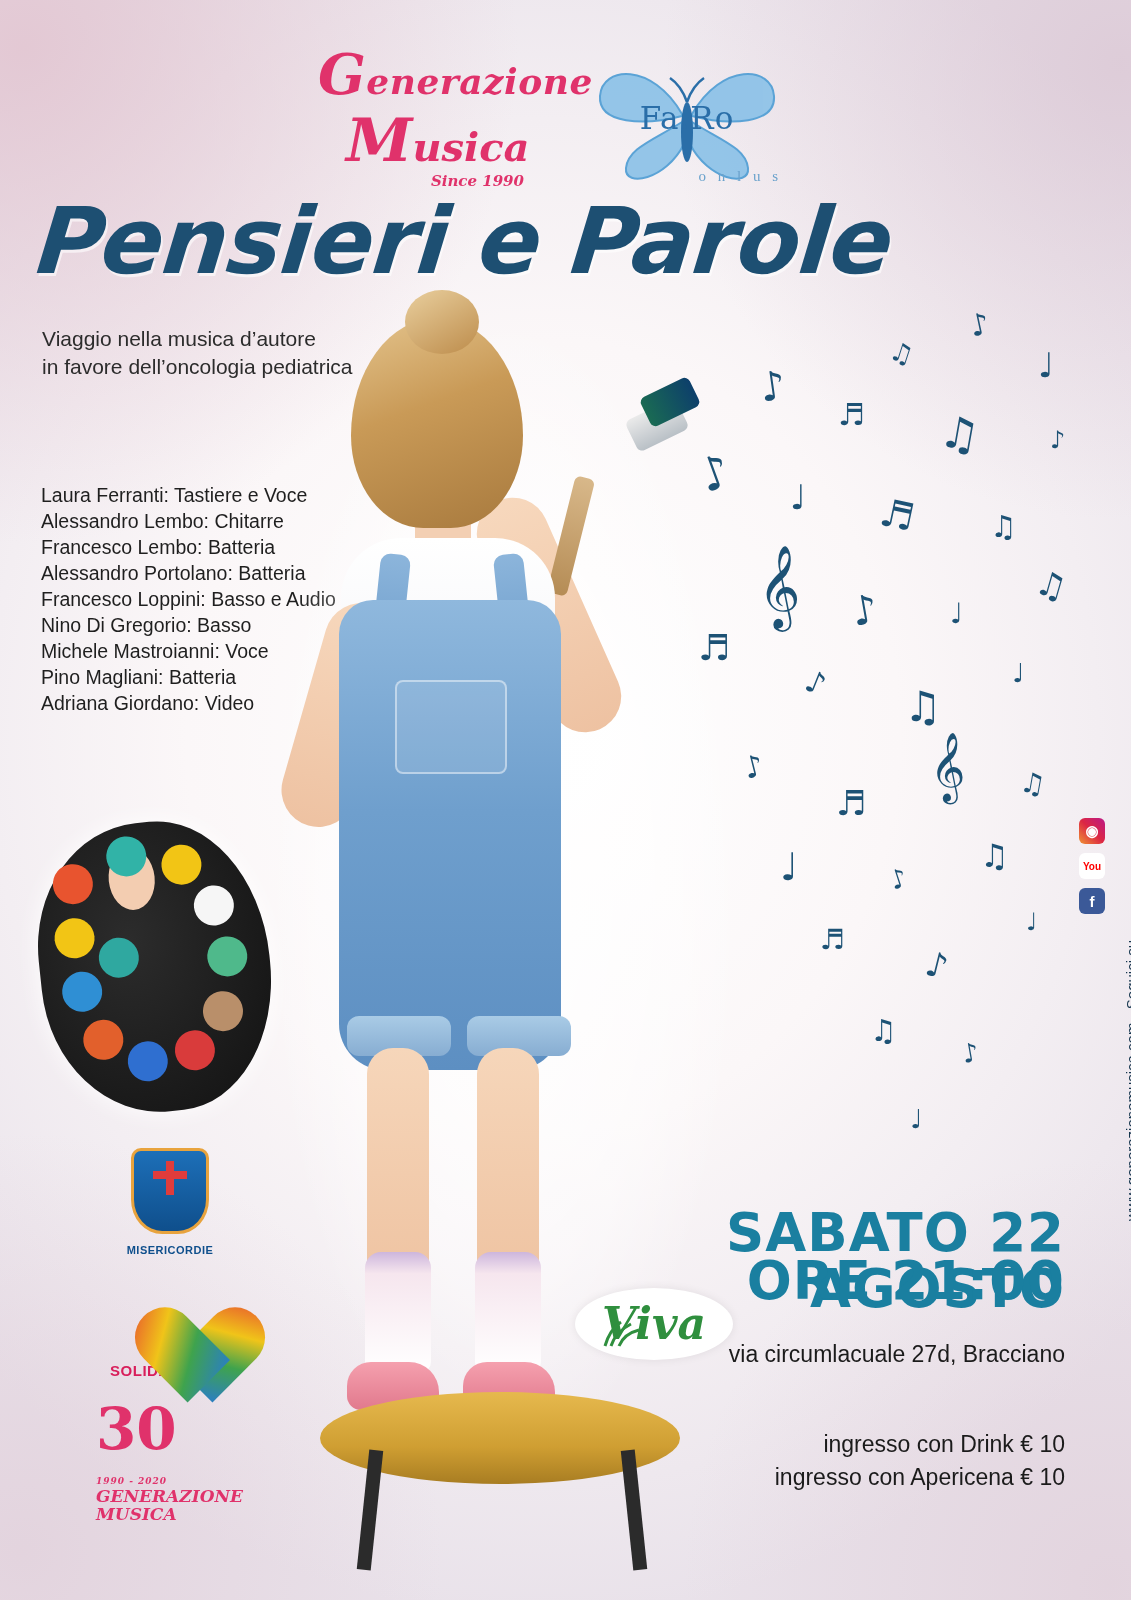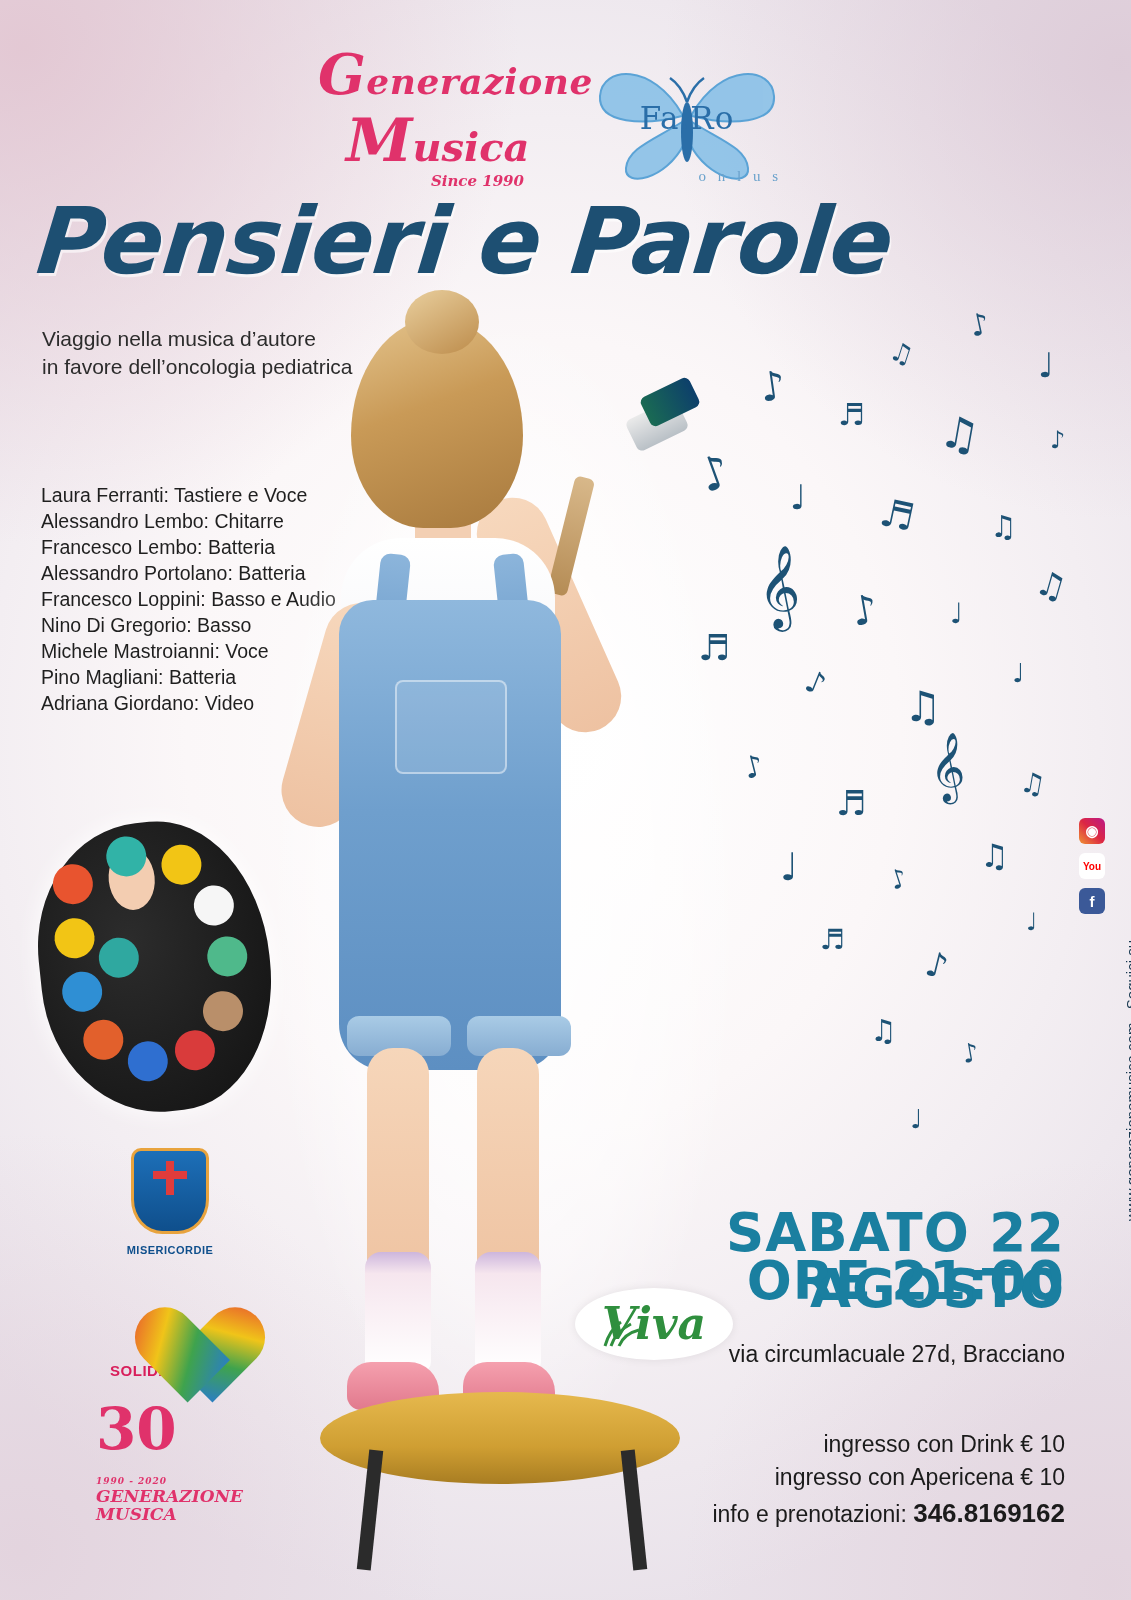--- a/index.html
+++ b/index.html
@@ -771,19 +771,15 @@
         <path d="M44 58 C48 48, 56 44, 64 42"></path>
       </g>
     </svg>
   </div>
 
   <div class="venue">via circumlacuale 27d, Bracciano</div>
 
   <div class="prices">
     <div>ingresso con Drink € 10</div>
     <div>ingresso con Apericena € 10</div>
-    <div>
-      <span>info e prenotazioni:</span>
-      <span class="phone">346.8169162</span>
-    </div>
   </div>
 
 </div>
 
 </body></html>

